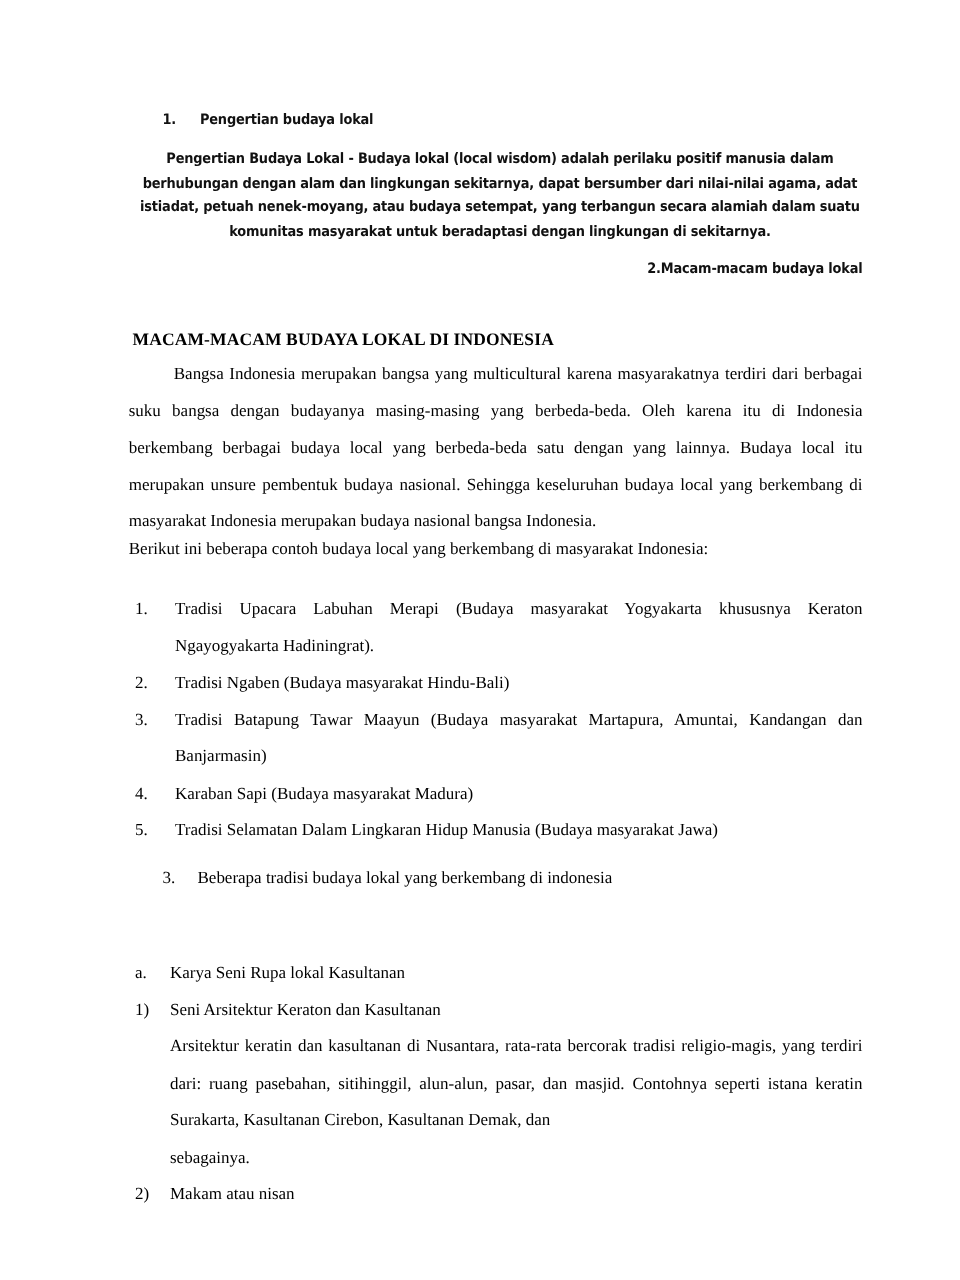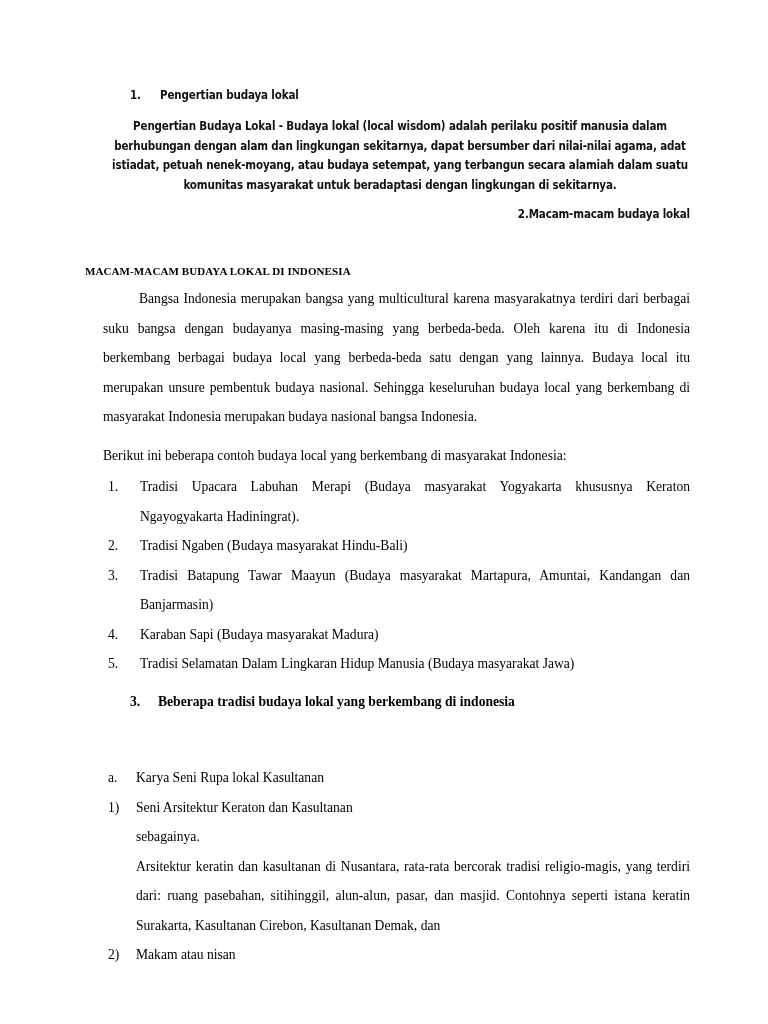--- a/index.html
+++ b/index.html
@@ -63,45 +63,45 @@
     text-align: right;
   }
   .s-item2 .marker {
     display: inline-block;
     width: 30px;
   }
 
   
   .serif-heading {
     position: absolute;
-    left: 73px;
+    left: 94px;
     top: 265px;
     font-family: "Liberation Serif", "DejaVu Serif", serif;
     font-weight: bold;
-    font-size: 11px;
+    font-size: 14px;
     letter-spacing: 0.1px;
     white-space: nowrap;
     text-align: center;
   }
 
   .body-para {
     position: absolute;
     left: 91px;
     width: 587px;
     font-size: 13.6px;
     line-height: 29.5px;
     text-align: justify;
     text-justify: inter-word;
   }
   .body-para.indent {
     text-indent: 36px;
   }
 
   #intro-para { top: 284px; }
-  #berikut-line { top: 441px; }
+  #berikut-line { top: 424px; }
 
   
   .num-list {
     position: absolute;
     left: 96px;
     width: 582px;
     font-size: 13.6px;
     line-height: 29.5px;
   }
   #list-examples { top: 472px; }
@@ -121,21 +121,20 @@
   }
 
   
   .sub-heading-3 {
     position: absolute;
     left: 118px;
     top: 687px;
     font-size: 13.6px;
     line-height: 29.5px;
     white-space: nowrap;
-    font-weight: bold;
   }
   .sub-heading-3 .marker {
     display: inline-block;
     width: 28px;
   }
 
   
   .alpha-list {
     position: absolute;
     left: 96px;
@@ -203,20 +202,20 @@
     <span class="marker">3.</span><span>Beberapa tradisi budaya lokal yang berkembang di indonesia</span>
   </div>
 
   <div class="alpha-list">
     <div class="alpha-row">
       <span class="marker">a.</span><span>Karya Seni Rupa lokal Kasultanan</span>
     </div>
     <div class="alpha-row">
       <span class="marker">1)</span><span>Seni Arsitektur Keraton dan Kasultanan</span>
     </div>
+    <div class="alpha-body">Arsitektur keratin dan kasultanan di Nusantara, rata-rata bercorak tradisi religio-magis, yang terdiri dari: ruang pasebahan, sitihinggil, alun-alun, pasar, dan masjid. Contohnya seperti istana keratin Surakarta, Kasultanan Cirebon, Kasultanan Demak, dan</div>
     <div class="alpha-body tail">sebagainya.</div>
-    <div class="alpha-body">Arsitektur keratin dan kasultanan di Nusantara, rata-rata bercorak tradisi religio-magis, yang terdiri dari: ruang pasebahan, sitihinggil, alun-alun, pasar, dan masjid. Contohnya seperti istana keratin Surakarta, Kasultanan Cirebon, Kasultanan Demak, dan</div>
     <div class="alpha-row">
       <span class="marker">2)</span><span>Makam atau nisan</span>
     </div>
   </div>
 
 </div>
 
 </body></html>

